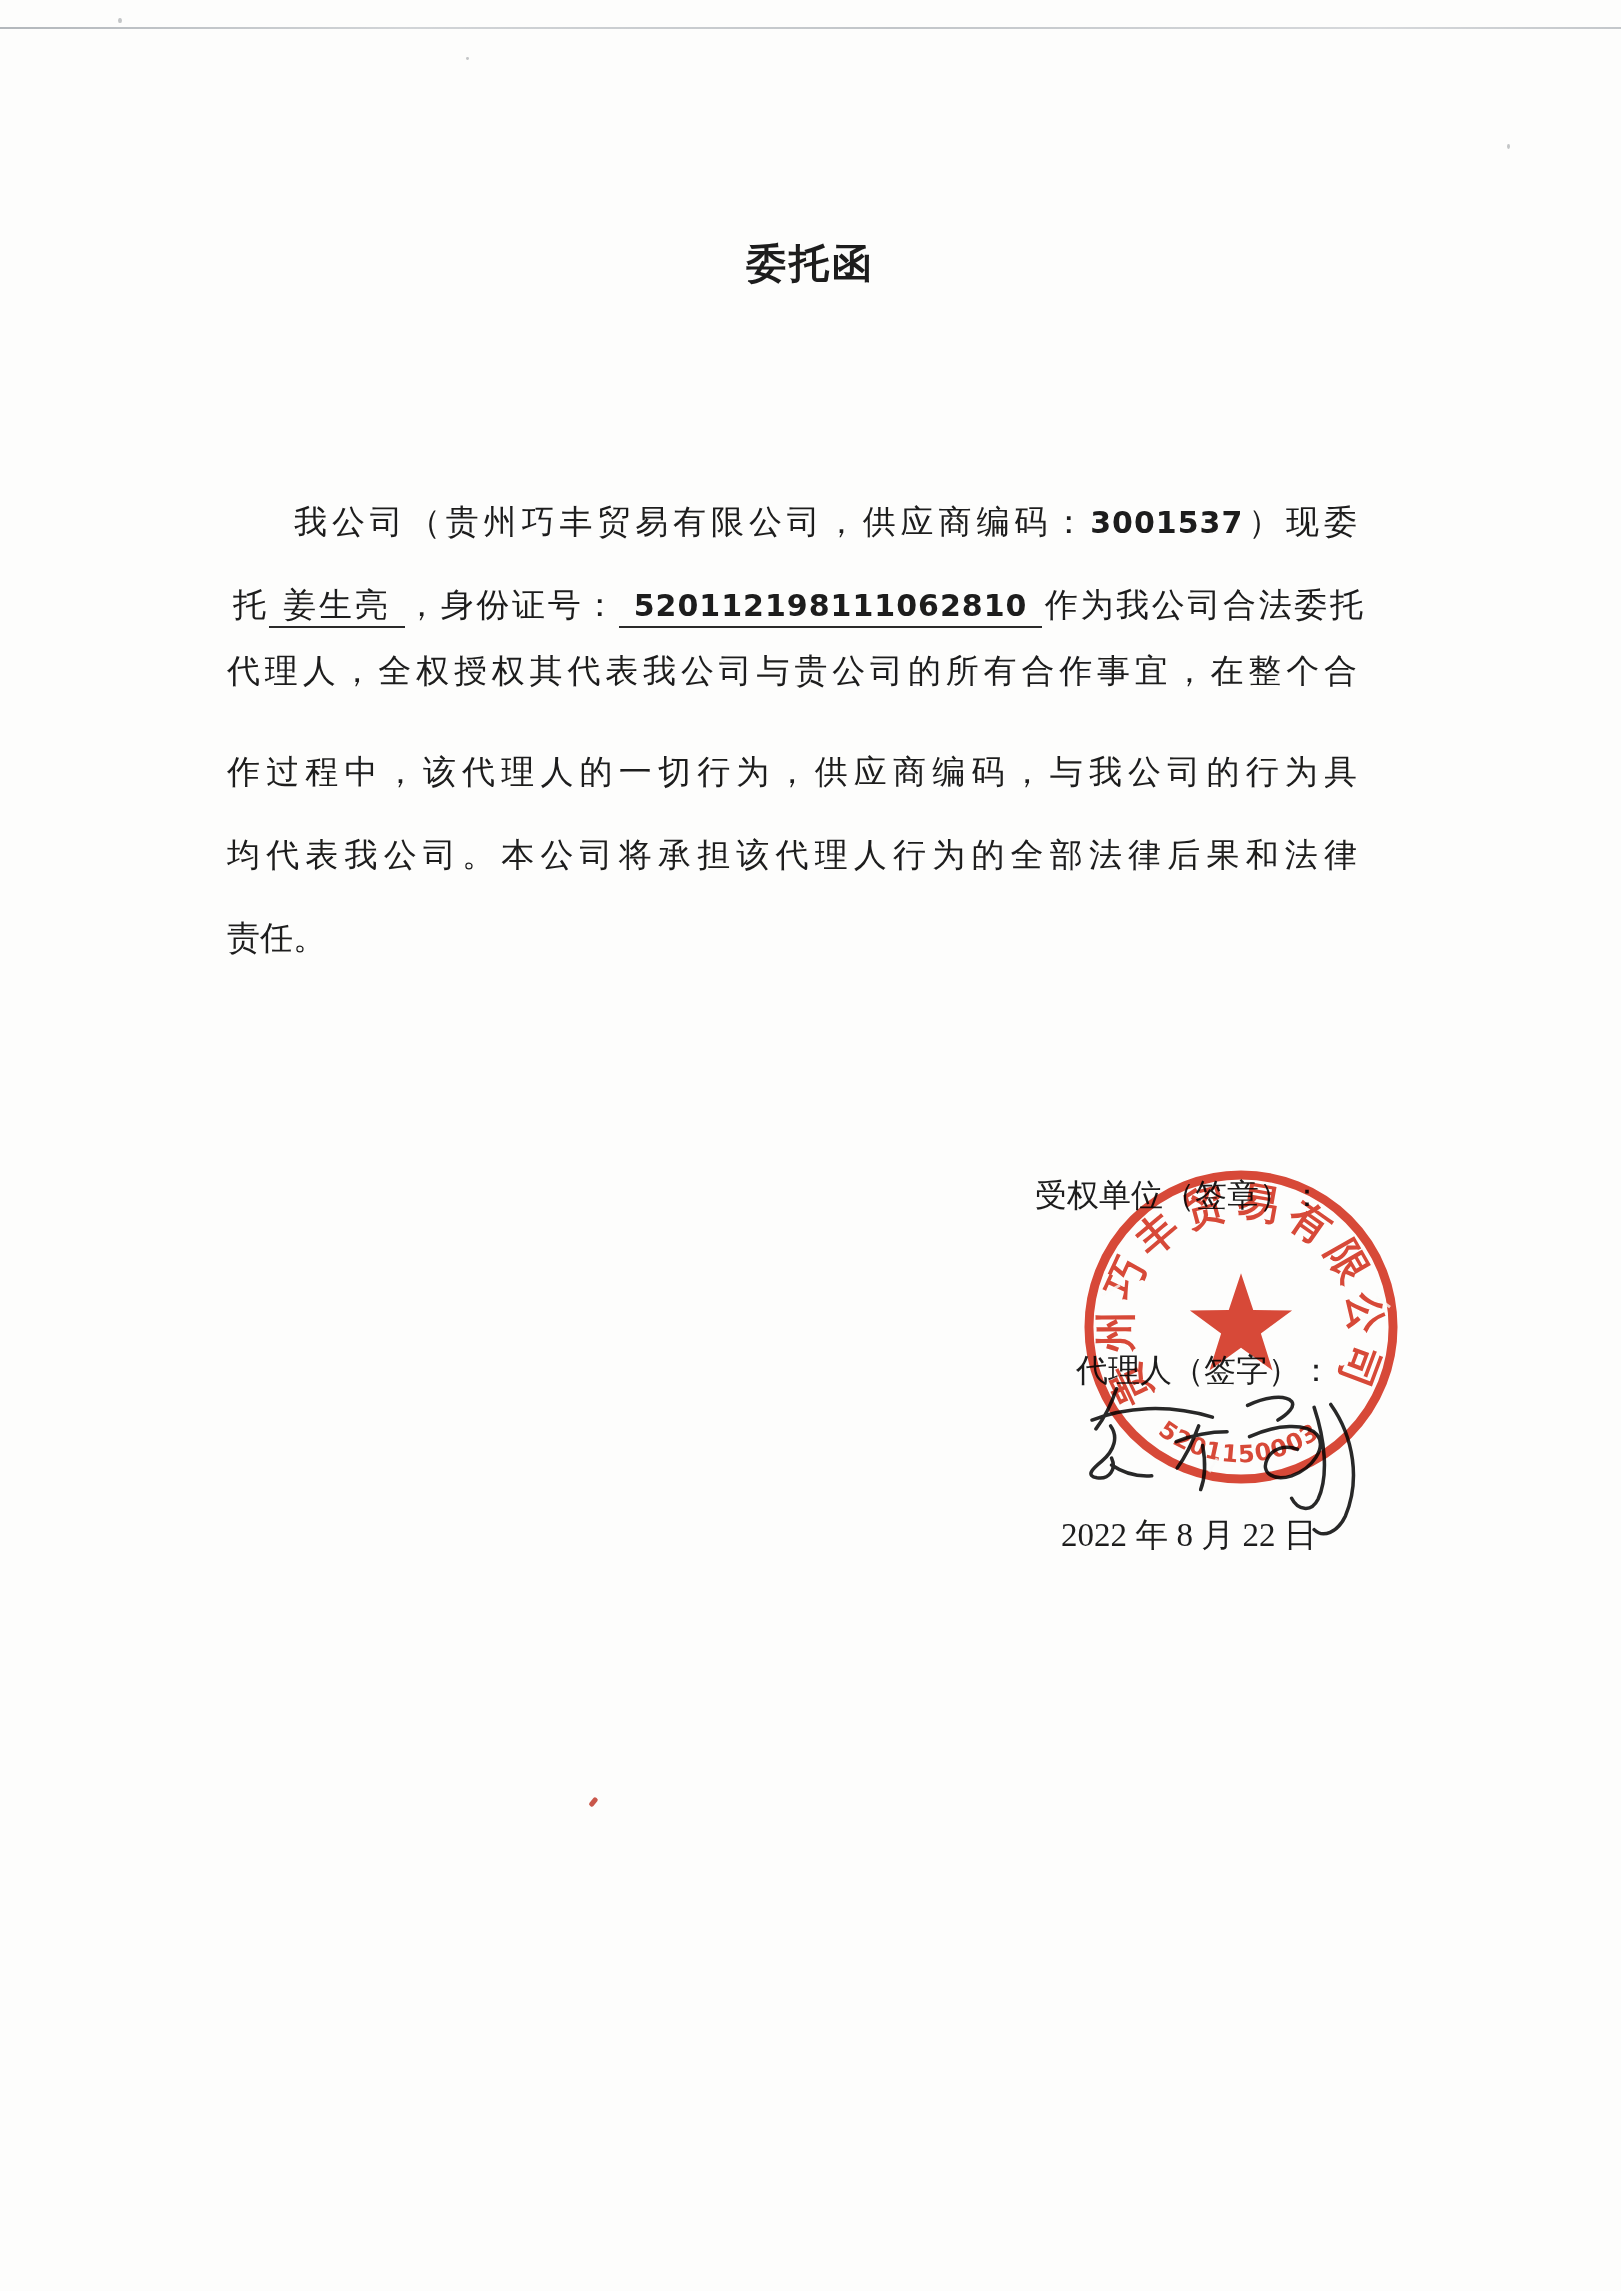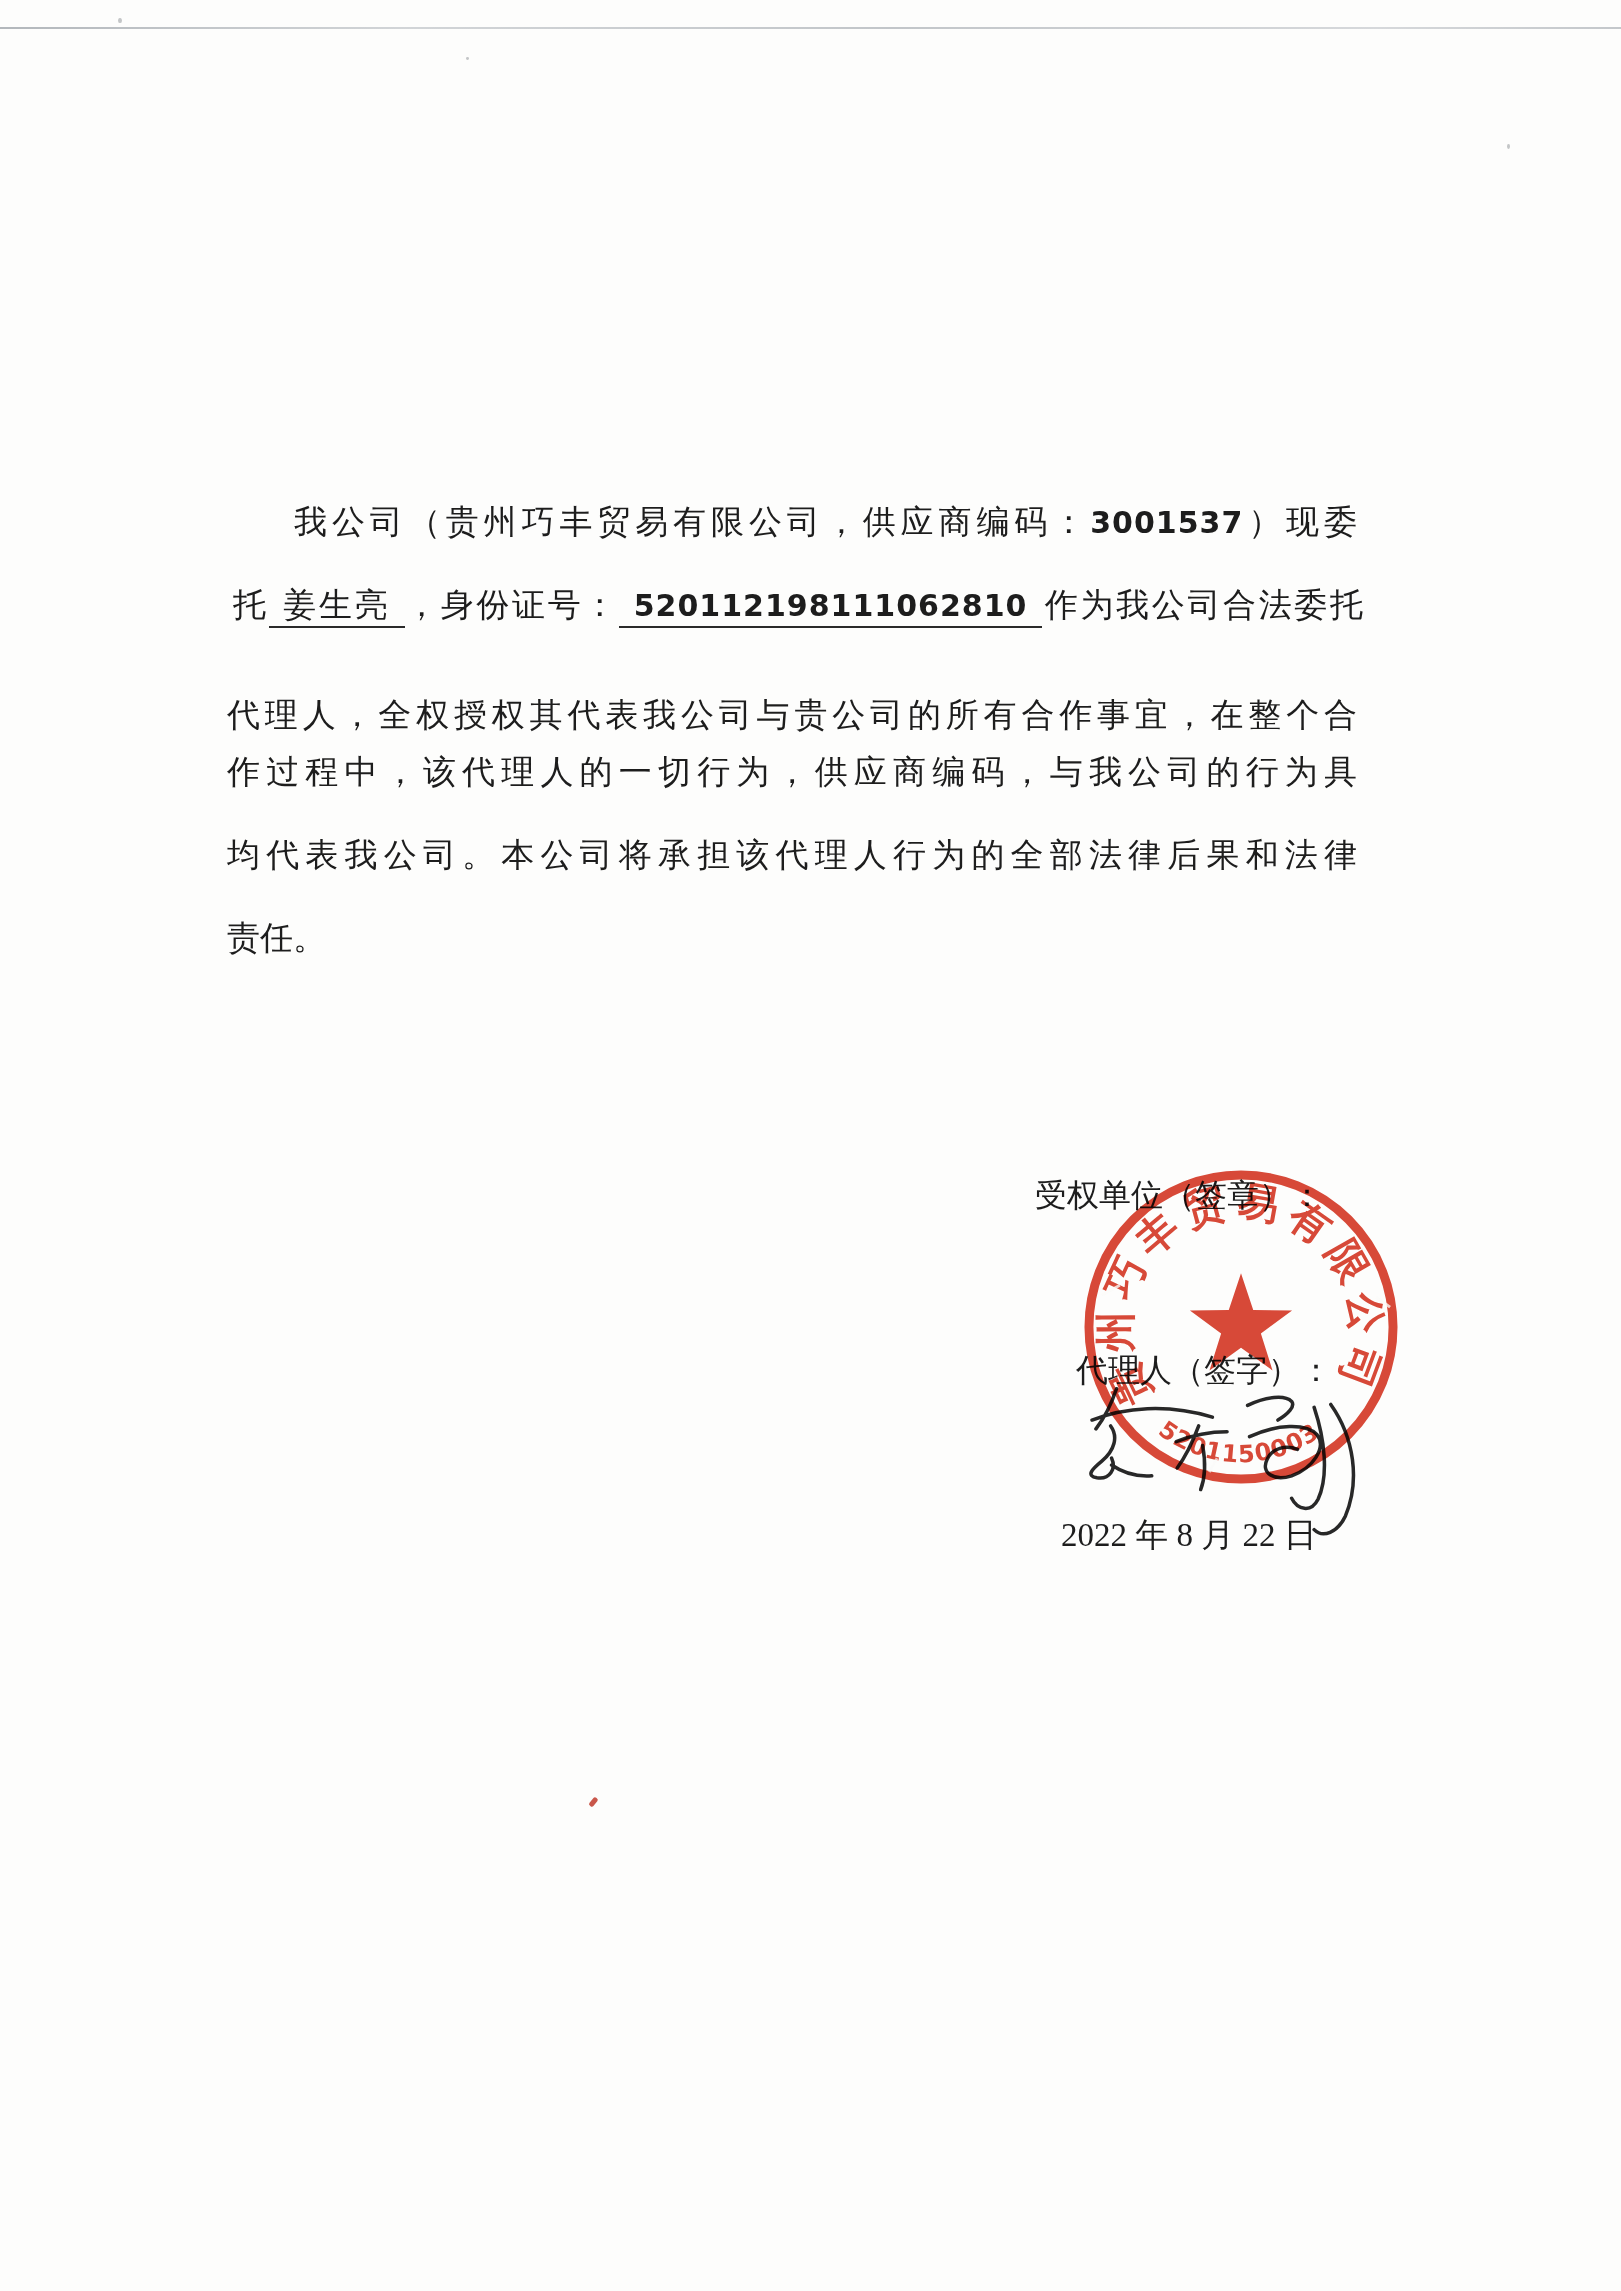--- a/index.html
+++ b/index.html
@@ -15,21 +15,21 @@
   .speck.red { background:#c0392b; opacity:.85; border-radius:2px; transform:rotate(40deg); }
 
   .title { position:absolute; top:236px; left:0; width:100%; text-align:center;
     font-size:40px; font-weight:bold; letter-spacing:2.9px; }
 
   .bodyline { position:absolute; left:227px; width:1130px; height:47px; line-height:47px;
     font-size:33px; text-align:justify; text-justify:inter-character; }
   .bodyline.full { text-align-last:justify; }
   .bodyline.indent { text-indent:67px; }
   .recipient { top:416px; }
-  .l1 { top:499px; } .l2 { top:582px;margin-left:6px; } .l3 { top:692px; }
+  .l1 { top:499px; } .l2 { top:582px;margin-left:6px; } .l3 { top:648px; }
   .l4 { top:749px; } .l5 { top:832px; } .l6 { top:915px; }
 
   .uline { border-bottom:2.9px solid #2a2a2a; padding:0 14.7px 2.9px; }
   .num { font-family:"DejaVu Sans", sans-serif; font-weight:700; font-size:30px; letter-spacing:1px; }
 
   .sig-label { position:absolute; font-size:32px; white-space:nowrap; }
   .unit-label { left:1035px; top:1174px; }
   .agent-label { left:1076px; top:1349px; }
   .date-line { position:absolute; left:1061px; top:1513px; font-size:33px; white-space:nowrap; }
 
@@ -48,20 +48,21 @@
 <body>
 
 <div class="page">
 
   <div class="scan-line"></div>
   <div class="speck" style="left:118px;top:17.6px;width:3.9px;height:5.9px;"></div>
   <div class="speck" style="left:466px;top:57px;width:2.9px;height:2.9px;"></div>
   <div class="speck" style="left:1507px;top:144px;width:2.9px;height:4.9px;"></div>
   <div class="speck red" style="left:591px;top:1797px;width:4.9px;height:9.8px;"></div>
 
+  <div class="title">委托函</div>
 
 
   <div class="bodyline l1 full indent"><span>我公司（贵州巧丰贸易有限公司，供应商编码：</span><span class="num">3001537</span><span>）现委</span></div>
 
   <div class="bodyline l2 full"><span>托</span><span class="uline">姜生亮</span><span>，身份证号：</span><span class="uline num">520112198111062810</span><span>作为我公司合法委托</span></div>
 
   <div class="bodyline l3 full">代理人，全权授权其代表我公司与贵公司的所有合作事宜，在整个合</div>
   <div class="bodyline l4 full">作过程中，该代理人的一切行为，供应商编码，与我公司的行为具</div>
   <div class="bodyline l5 full">均代表我公司。本公司将承担该代理人行为的全部法律后果和法律</div>
   <div class="bodyline l6">责任。</div>

